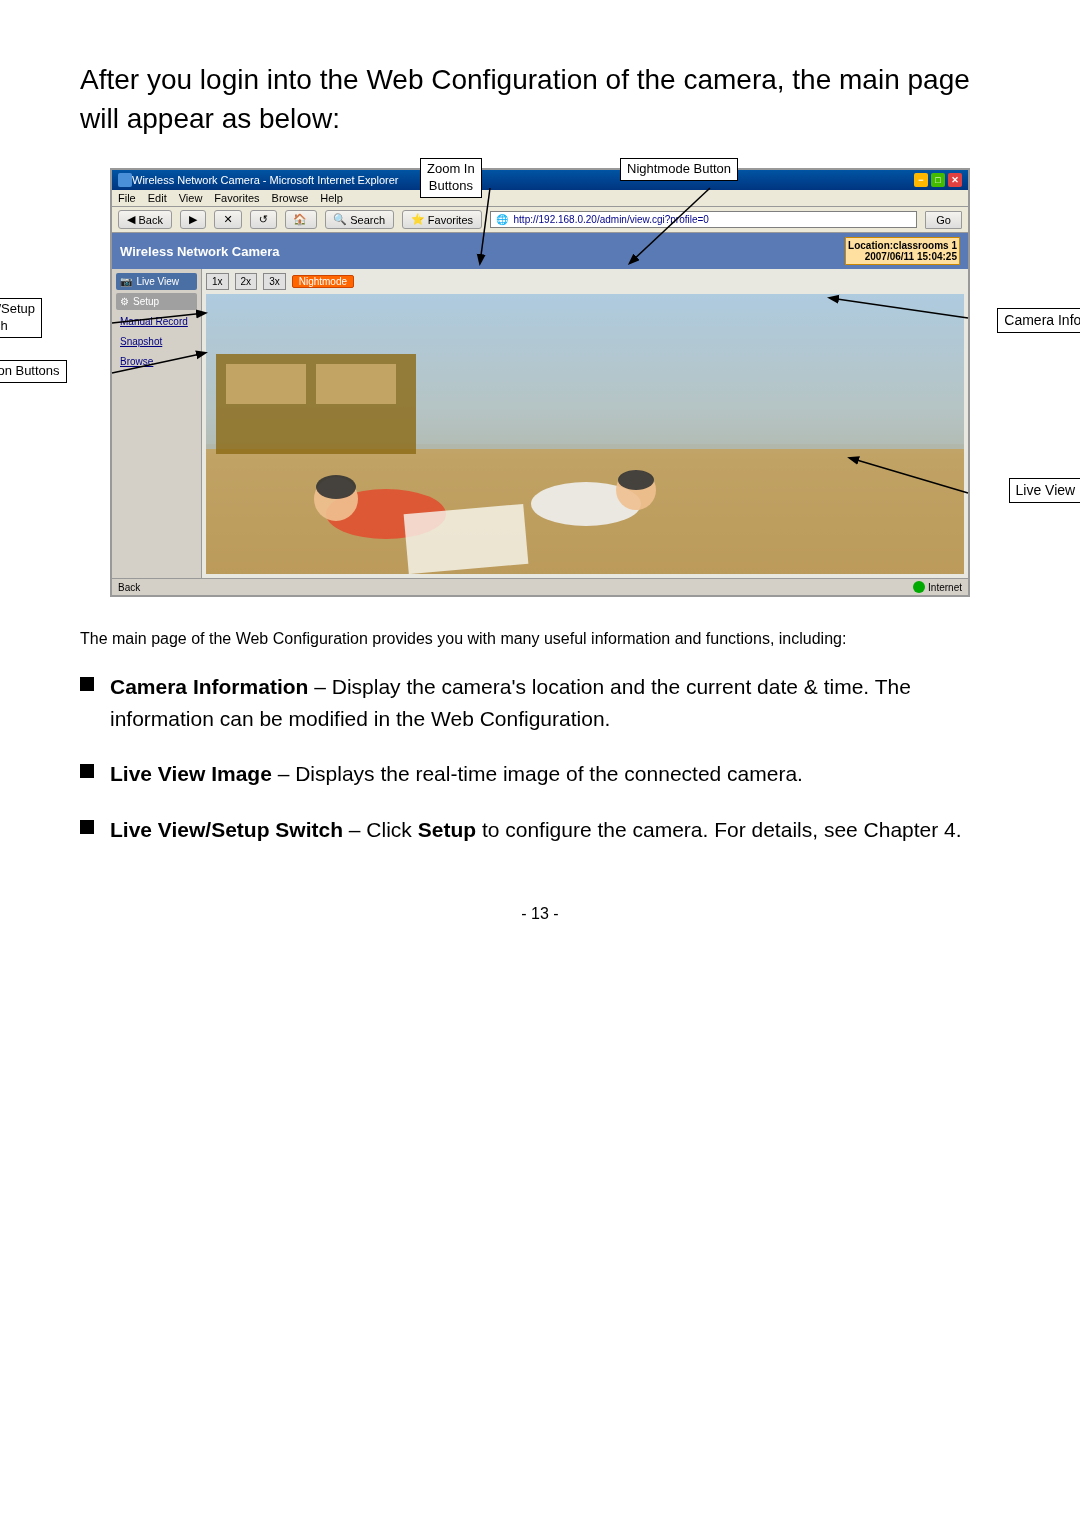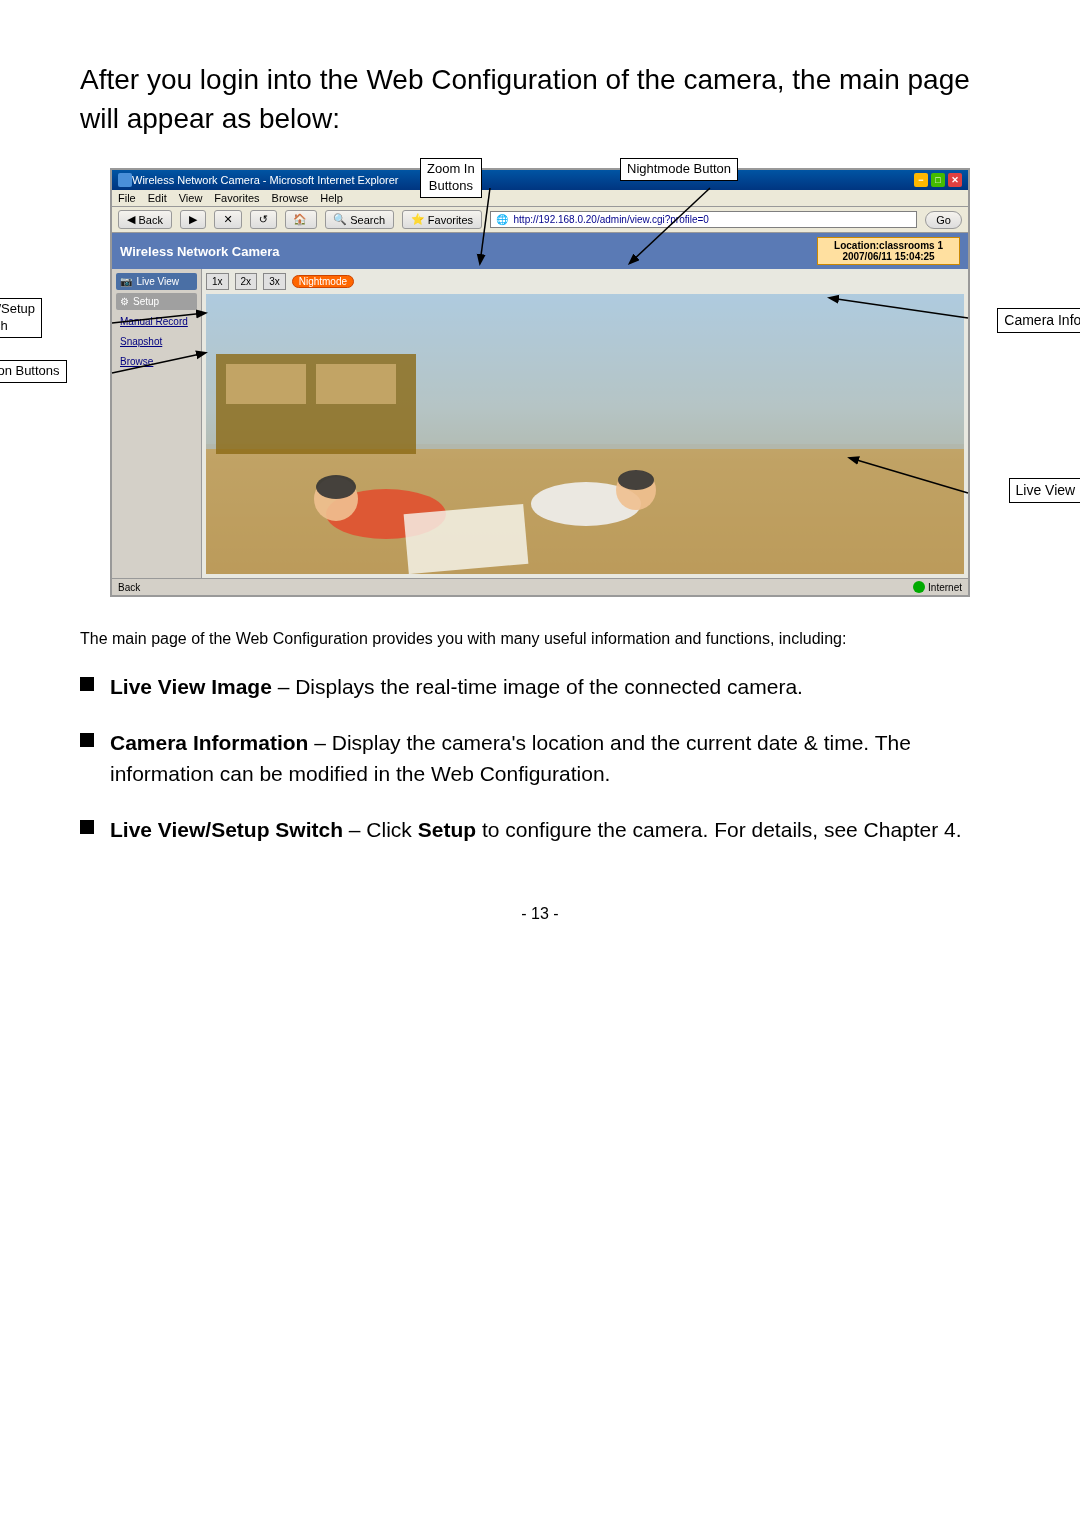--- a/index.html
+++ b/index.html
@@ -114,21 +114,21 @@
     }
 
     .address-icon {
       color: #007700;
       font-size: 10px;
     }
 
     .go-btn {
       background: linear-gradient(to bottom, #f5f3ee, #ddd);
       border: 1px solid #999;
-      border-radius: 9px;
+      border-radius: 1px;
       padding: 2px 10px;
       font-size: 11px;
       cursor: pointer;
     }
 
     
     .camera-ui {
       display: flex;
       flex-direction: column;
       background: #ffffff;
@@ -206,21 +206,21 @@
       cursor: pointer;
     }
 
     .nightmode-btn {
       background: #ff6600;
       color: #fff;
       border: 1px solid #cc4400;
       padding: 0 6px;
       font-size: 10px;
       cursor: pointer;
-      border-radius: 8px;
+      border-radius: 2px;
     }
 
     .camera-image-area {
       background: #888;
       height: 280px;
       position: relative;
       overflow: hidden;
     }
 
     
@@ -380,21 +380,21 @@
       <div class="address-bar">
         <span class="address-icon">🌐</span>
         <span style="font-size:10px;color:#00008B;">http://192.168.0.20/admin/view.cgi?profile=0</span>
       </div>
       <button class="go-btn">Go</button>
     </div>
 
     <div class="camera-ui">
       <div class="camera-header">
         <span>Wireless Network Camera</span>
-        <div style="background:#ffe0a0;color:#000;border:1px solid #cc8800;padding:2px 16px;font-size:10px;text-align:center;">
+        <div style="background:#ffe0a0;color:#000;border:1px solid #cc8800;padding:2px 2px;font-size:10px;text-align:right;">
           <div>Location:classrooms 1</div>
           <div>2007/06/11 15:04:25</div>
         </div>
       </div>
 
       <div class="camera-body">
 
         <div class="camera-sidebar">
           <div class="sidebar-btn active">
             <span>📷</span>
@@ -506,27 +506,27 @@
   </svg>
 
 </div>
 
 <p class="description-text">The main page of the Web Configuration provides you with many useful information and functions, including:</p>
 
 <ul class="bullet-list">
   <li class="bullet-item">
     <span class="bullet-square"></span>
     <span class="bullet-text">
-      <b>Live View Image</b><span> – Displays the real-time image of the connected camera.</span>
+      <b>Camera Information</b><span> – Display the camera's location and the current date &amp; time. The information can be modified in the Web Configuration.</span>
     </span>
   </li>
   <li class="bullet-item">
     <span class="bullet-square"></span>
     <span class="bullet-text">
-      <b>Camera Information</b><span> – Display the camera's location and the current date &amp; time. The information can be modified in the Web Configuration.</span>
+      <b>Live View Image</b><span> – Displays the real-time image of the connected camera.</span>
     </span>
   </li>
   <li class="bullet-item">
     <span class="bullet-square"></span>
     <span class="bullet-text">
       <b>Live View/Setup Switch</b><span> – Click </span><b>Setup</b><span> to configure the camera. For details, see Chapter 4.</span>
     </span>
   </li>
 </ul>
 

